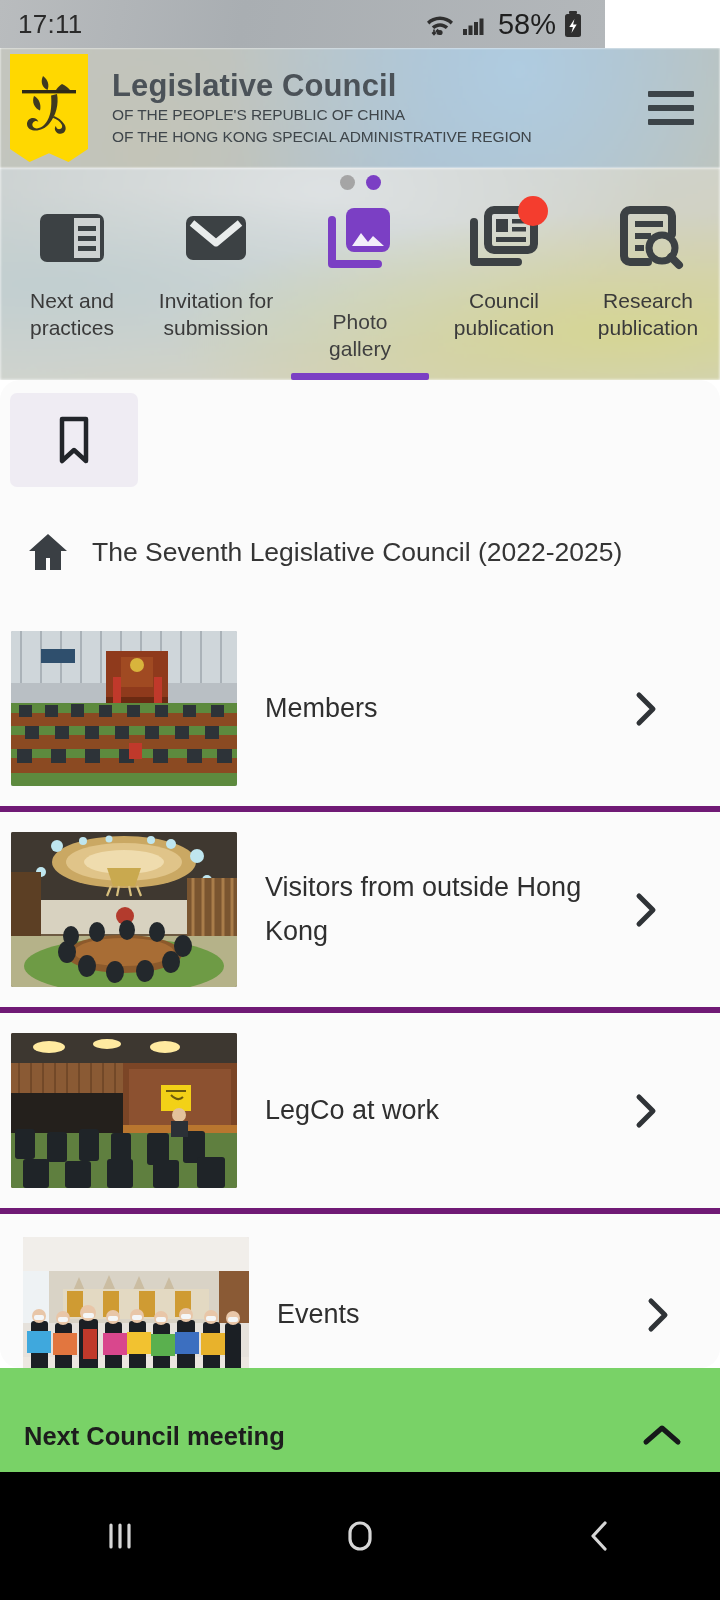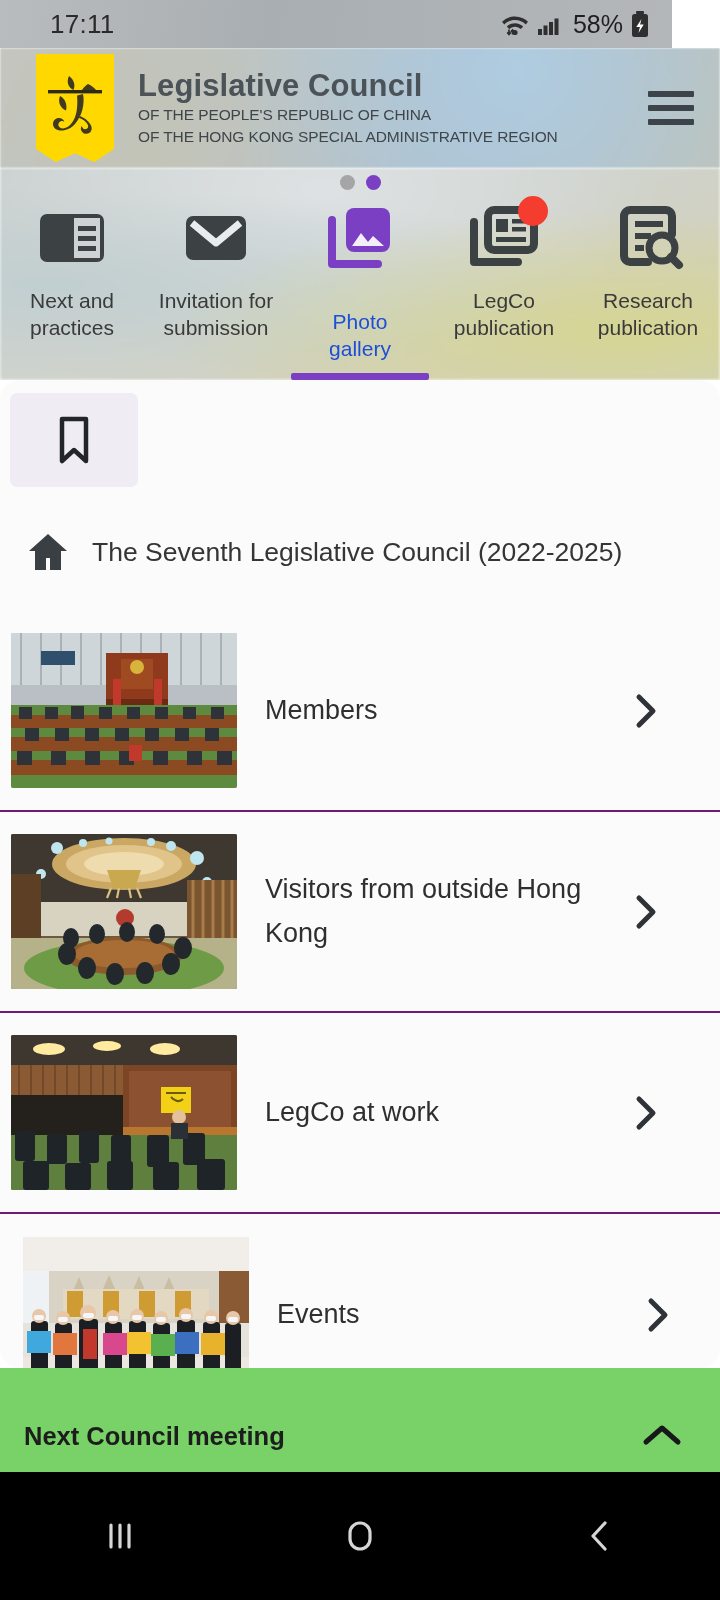--- a/index.html
+++ b/index.html
@@ -5,45 +5,45 @@
   * { box-sizing: border-box; margin: 0; padding: 0; }
   html, body {
     width: 720px; height: 1600px;
     font-family: "Liberation Sans", sans-serif;
     background: #ffffff; overflow: hidden;
   }
   #app { position: relative; width: 720px; height: 1600px; }
 
   
   .statusbar {
-    position: absolute; top: 0; left: 0; width: 672px; height: 48px;
+    position: absolute; top: 0; left: 0; width: 605px; height: 48px;
     background: linear-gradient(100deg,#b9bcbe 0%,#a9aeb2 40%,#b3b7ba 100%);
     display: flex; align-items: center; justify-content: space-between;
-    padding: 0 22px 0 50px;
+    padding: 0 22px 0 18px;
   }
   .clock { font-size: 26px; color: #2a2a2a; letter-spacing: .3px; }
   .status-right { display: flex; align-items: center; gap: 7px; }
-  .pct { font-size: 25px; color: #1f1f1f; margin-left: 3px; }
+  .pct { font-size: 29px; color: #1f1f1f; margin-left: 3px; }
 
   
   .header {
     position: absolute; top: 48px; left: 0; width: 720px; height: 120px;
     overflow: hidden;
   }
   .header-bg {
     position: absolute; inset: 0;
     background:
       radial-gradient(circle at 72% 18%, rgba(176,205,226,.95) 0%, rgba(176,205,226,0) 55%),
       radial-gradient(circle at 20% 85%, rgba(196,196,182,.9) 0%, rgba(196,196,182,0) 60%),
       linear-gradient(115deg,#c3c7c6 0%,#b9c4cb 35%,#a9bbc9 62%,#c0c2b5 100%);
     filter: blur(1px);
   }
   .header-inner {
     position: relative; height: 100%;
-    display: flex; align-items: center; padding: 0 18px 0 36px;
+    display: flex; align-items: center; padding: 0 18px 0 10px;
   }
   .logo {
     width: 78px; height: 108px; flex: 0 0 78px; position: relative;
   }
   .logo-flag {
     position: absolute; inset: 0; background: #ffd800;
     clip-path: polygon(0 0,100% 0,100% 88%,75% 100%,50% 92%,25% 100%,0 88%);
   }
   .logo-mark { position: absolute; inset: 0; }
   .title-block { margin-left: 24px; flex: 1 1 auto; }
@@ -88,21 +88,21 @@
   }
   .tab {
     flex: 1 1 20%; display: flex; flex-direction: column; align-items: center;
     position: relative; height: 100%;
   }
   .tab-icon { width: 76px; height: 76px; position: relative; }
   .tab-label {
     margin-top: 12px; font-size: 21px; line-height: 1.27; text-align: center;
     color: #3a3a3a; max-width: 128px;
   }
-  .tab.active .tab-label { color: #1d4ed8; margin-top: 33px; }
+  .tab.active .tab-label { color: #404040; margin-top: 33px; }
   .tab-underline {
     position: absolute; bottom: 0; left: 50%; transform: translateX(-50%);
     width: 138px; height: 7px; background: #7b3fc4; border-radius: 2px;
   }
   .badge-dot {
     position: absolute; top: -4px; right: -6px;
     width: 30px; height: 30px; border-radius: 50%; background: #f43d2e;
   }
 
   
@@ -117,21 +117,21 @@
   }
   .breadcrumb {
     display: flex; align-items: center; gap: 22px;
     padding: 44px 0 0 26px;
   }
   .crumb-text { font-size: 26.5px; color: #353535; }
 
   .rowlist { margin-top: 38px; }
   .row {
     display: flex; align-items: center; height: 201px;
-    border-bottom: 2px solid #701a75; padding-right: 24px;
+    border-bottom: 6px solid #701a75; padding-right: 24px;
   }
   .row:last-child { border-bottom: none; padding-left: 12px; }
   .thumb {
     width: 226px; height: 155px; flex: 0 0 226px; margin-left: 11px;
     border-radius: 2px; overflow: hidden; position: relative; background: #ddd;
   }
   .row-label {
     flex: 1 1 auto; margin-left: 28px; font-size: 27px; color: #2f2f2f;
     line-height: 1.6; max-width: 360px;
   }
@@ -269,21 +269,21 @@
             <path d="M8 22v40h44" stroke="#3c4144" stroke-width="8" fill="none" stroke-linecap="round" stroke-linejoin="round"></path>
             <rect x="22" y="10" width="46" height="40" rx="6" fill="none" stroke="#3c4144" stroke-width="8"></rect>
             <rect x="30" y="19" width="12" height="13" fill="#3c4144"></rect>
             <rect x="46" y="19" width="14" height="4.5" fill="#3c4144"></rect>
             <rect x="46" y="27" width="14" height="4.5" fill="#3c4144"></rect>
             <rect x="30" y="37" width="30" height="5" fill="#3c4144"></rect>
           </svg>
           <div class="badge-dot"></div>
         </div>
         <div class="tab-label">
-          <span>LegCo</span><br>
+          <span>Council</span><br>
           <span>publication</span>
         </div>
       </div>
 
       <div class="tab">
         <div class="tab-icon">
           <svg viewBox="0 0 76 76">
             <path d="M14 16a6 6 0 016-6h36a6 6 0 016 6v18" stroke="#3c4144" stroke-width="8" fill="none" stroke-linecap="round"></path>
             <path d="M14 16v40a6 6 0 006 6h18" stroke="#3c4144" stroke-width="8" fill="none" stroke-linecap="round"></path>
             <rect x="25" y="21" width="28" height="6" fill="#3c4144"></rect>

